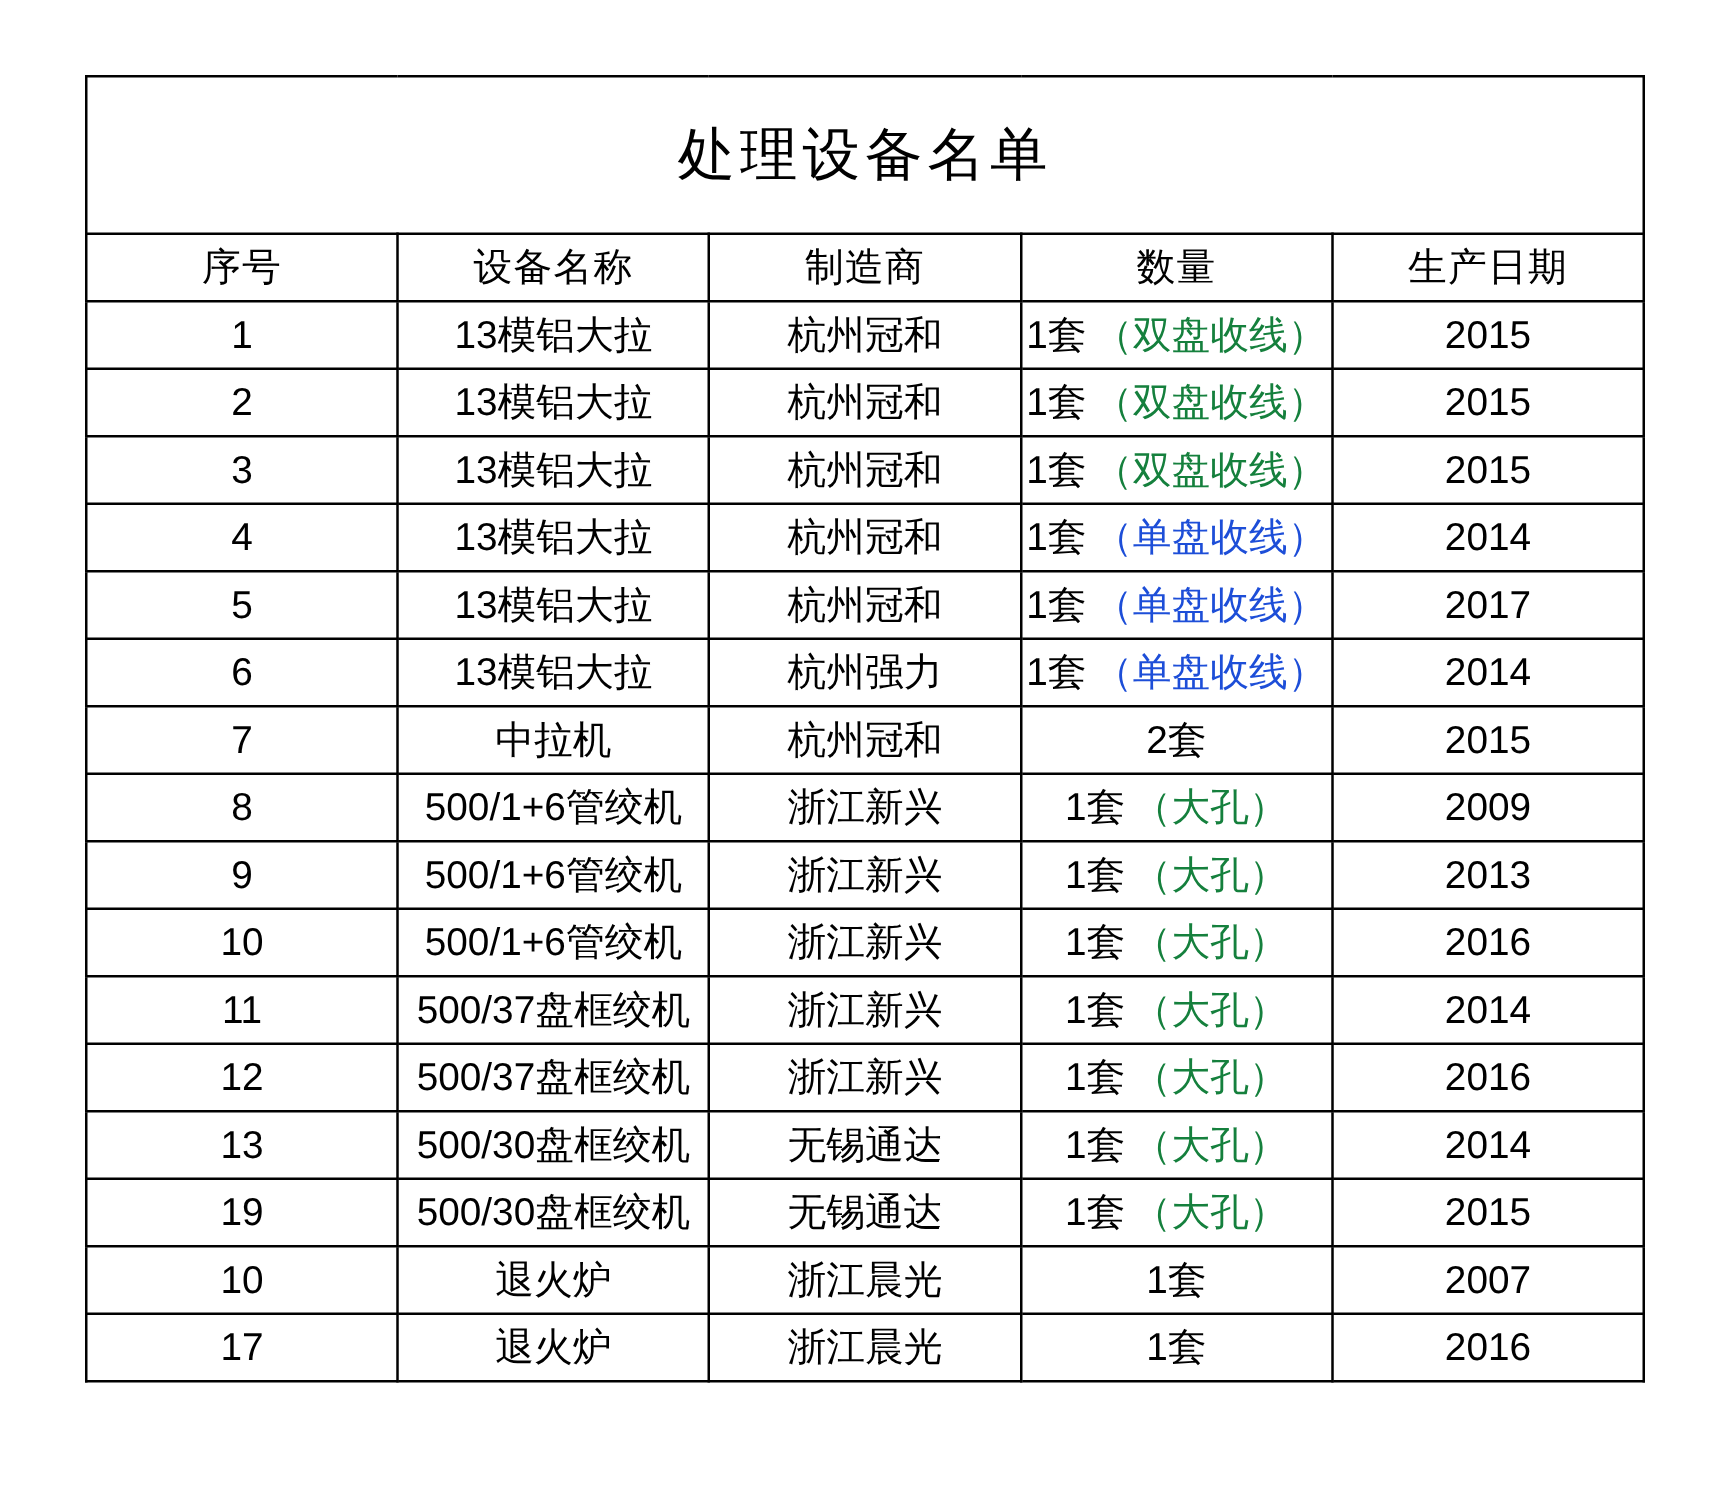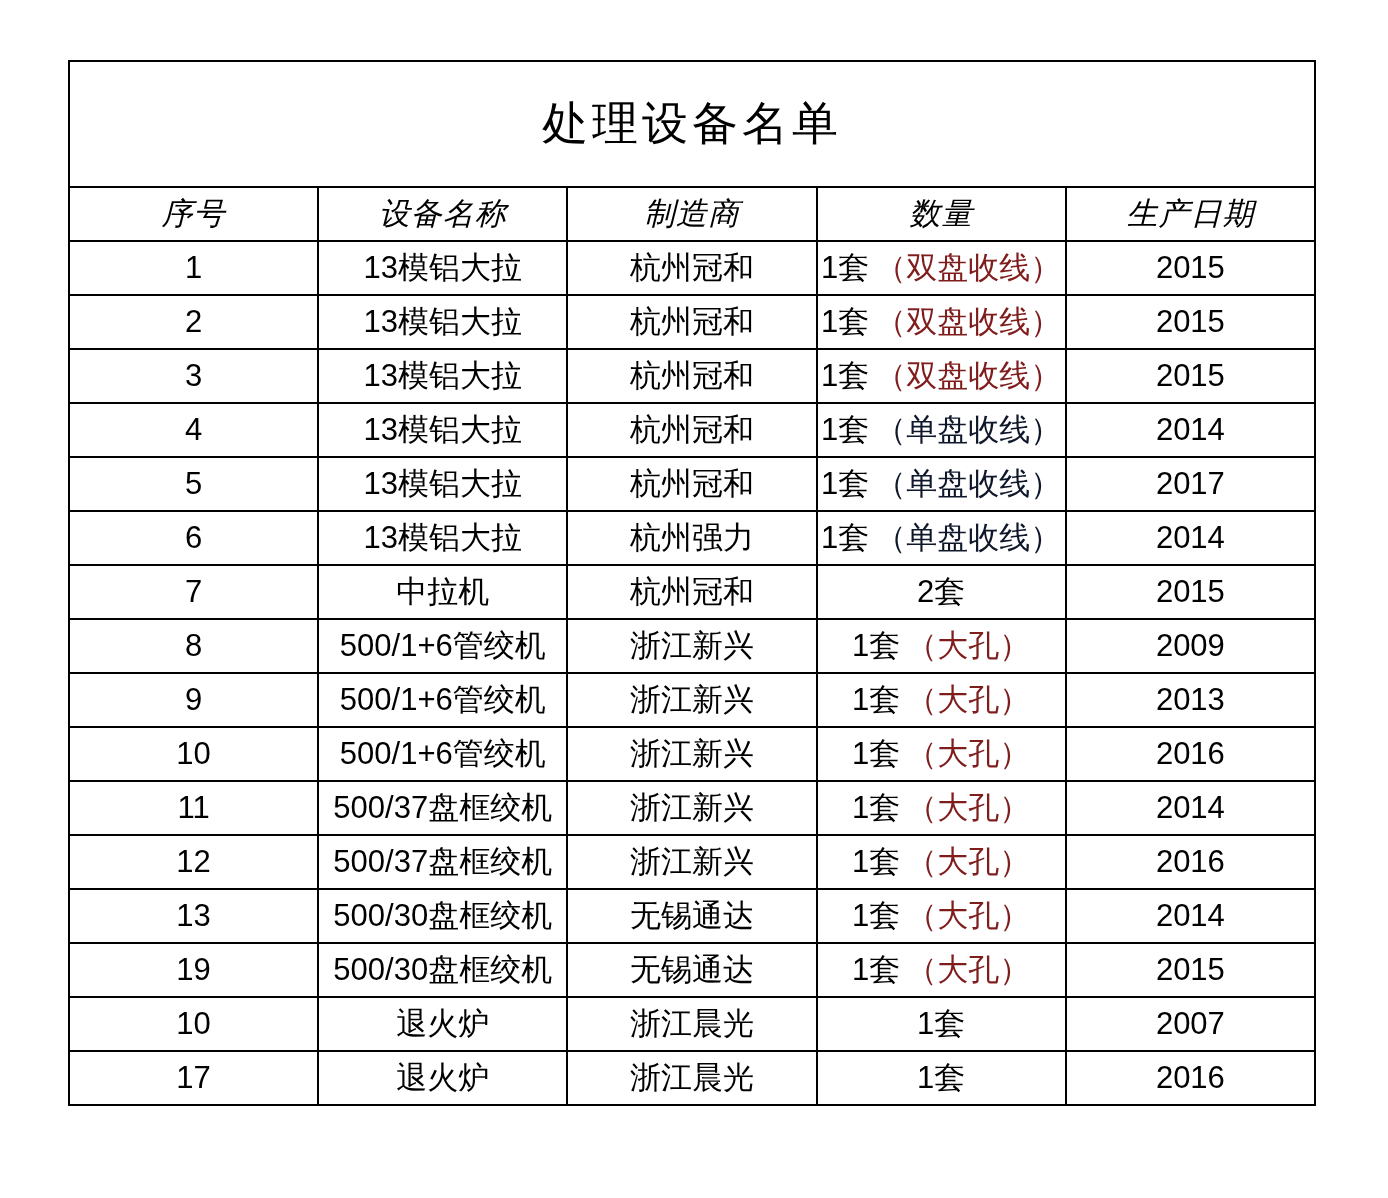--- a/index.html
+++ b/index.html
@@ -39,41 +39,40 @@
     font-size: 46px;
     font-weight: bold;
     letter-spacing: 4px;
     font-family: "Liberation Sans", sans-serif;
   }
   .head-cell {
     height: 52px;
     font-size: 31px;
     font-weight: bold;
     letter-spacing: 1px;
-    font-style: italic;
   }
   .body-row td {
     height: 52px;
     font-size: 31px;
   }
   .col-no    { width: 128px; }
   .col-name  { width: 320px; }
   .col-maker { width: 232px; }
   .col-qty   { width: 340px; }
   .col-year  { width: 228px; }
 
   .qty-wrap {
     display: inline-block;
     white-space: nowrap;
   }
   .qty-note-red {
-    color: #7f1d1d;
+    color: #15803d;
   }
   .qty-note-black {
-    color: #0f172a;
+    color: #1d4ed8;
   }
   .qty-gap {
     display: inline-block;
     width: 6px;
   }
 </style>
 </head>
 <body>
 
 <div class="sheet">

